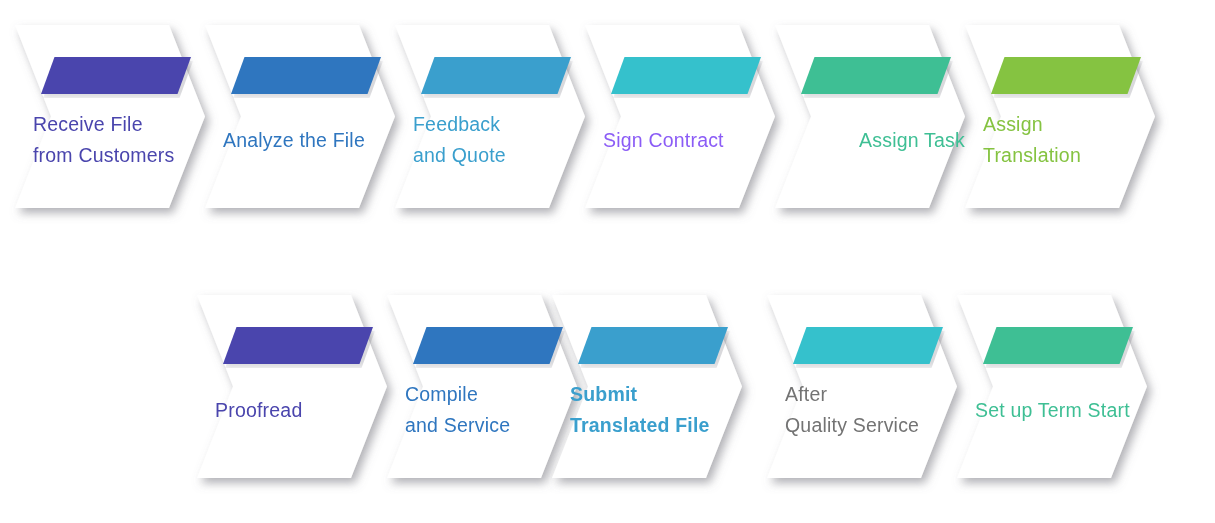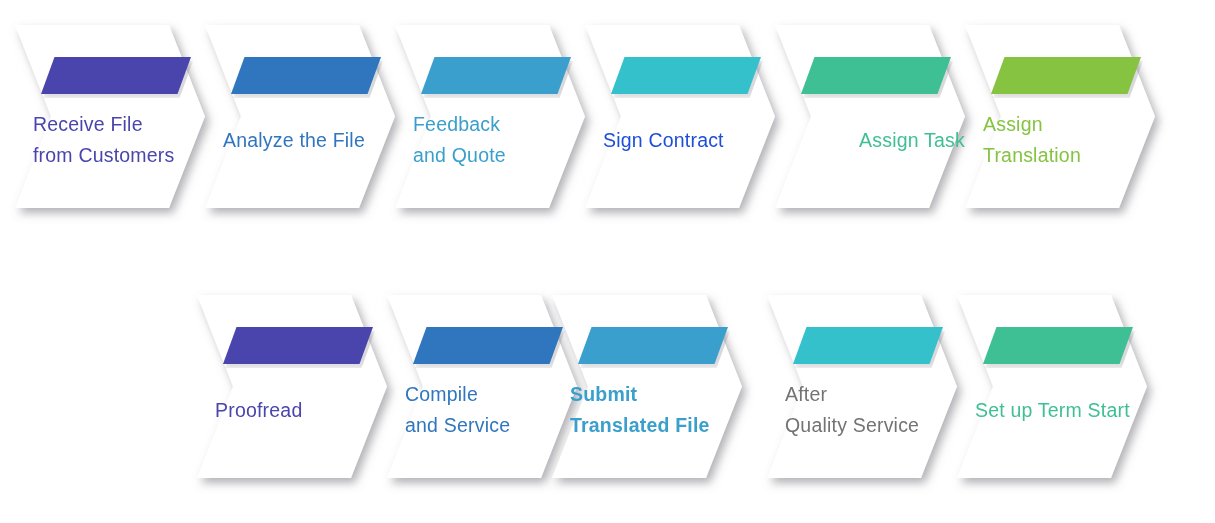--- a/index.html
+++ b/index.html
@@ -118,21 +118,21 @@
         <svg class="chev-svg" viewBox="0 0 232 212">
           <defs>
             <filter id="shrow-1_4" x="-40%" y="-40%" width="200%" height="200%">
               <feDropShadow dx="4" dy="5" stdDeviation="5" flood-color="#6f6f7a" flood-opacity="0.55"></feDropShadow>
             </filter>
           </defs>
           <path d="M 14 10 L 168 10 L 204 101.5 L 168 193 L 14 193 L 50 101.5 Z" fill="#ffffff" filter="url(#shrow-1_4)"></path>
         </svg>
         <div class="band-shadow"></div>
         <div class="band" style="background: linear-gradient(rgb(53, 193, 204) 0%, rgb(53, 193, 204) 100%);"></div>
-        <div class="label one-line" style="color: #1d4ed8;">Sign Contract</div>
+        <div class="label one-line" style="color: #8b5cf6;">Sign Contract</div>
       </div>
       <div class="step" style="left: 775px;">
         <svg class="chev-svg" viewBox="0 0 232 212">
           <defs>
             <filter id="shrow-1_5" x="-40%" y="-40%" width="200%" height="200%">
               <feDropShadow dx="4" dy="5" stdDeviation="5" flood-color="#6f6f7a" flood-opacity="0.55"></feDropShadow>
             </filter>
           </defs>
           <path d="M 14 10 L 168 10 L 204 101.5 L 168 193 L 14 193 L 50 101.5 Z" fill="#ffffff" filter="url(#shrow-1_5)"></path>
         </svg>

